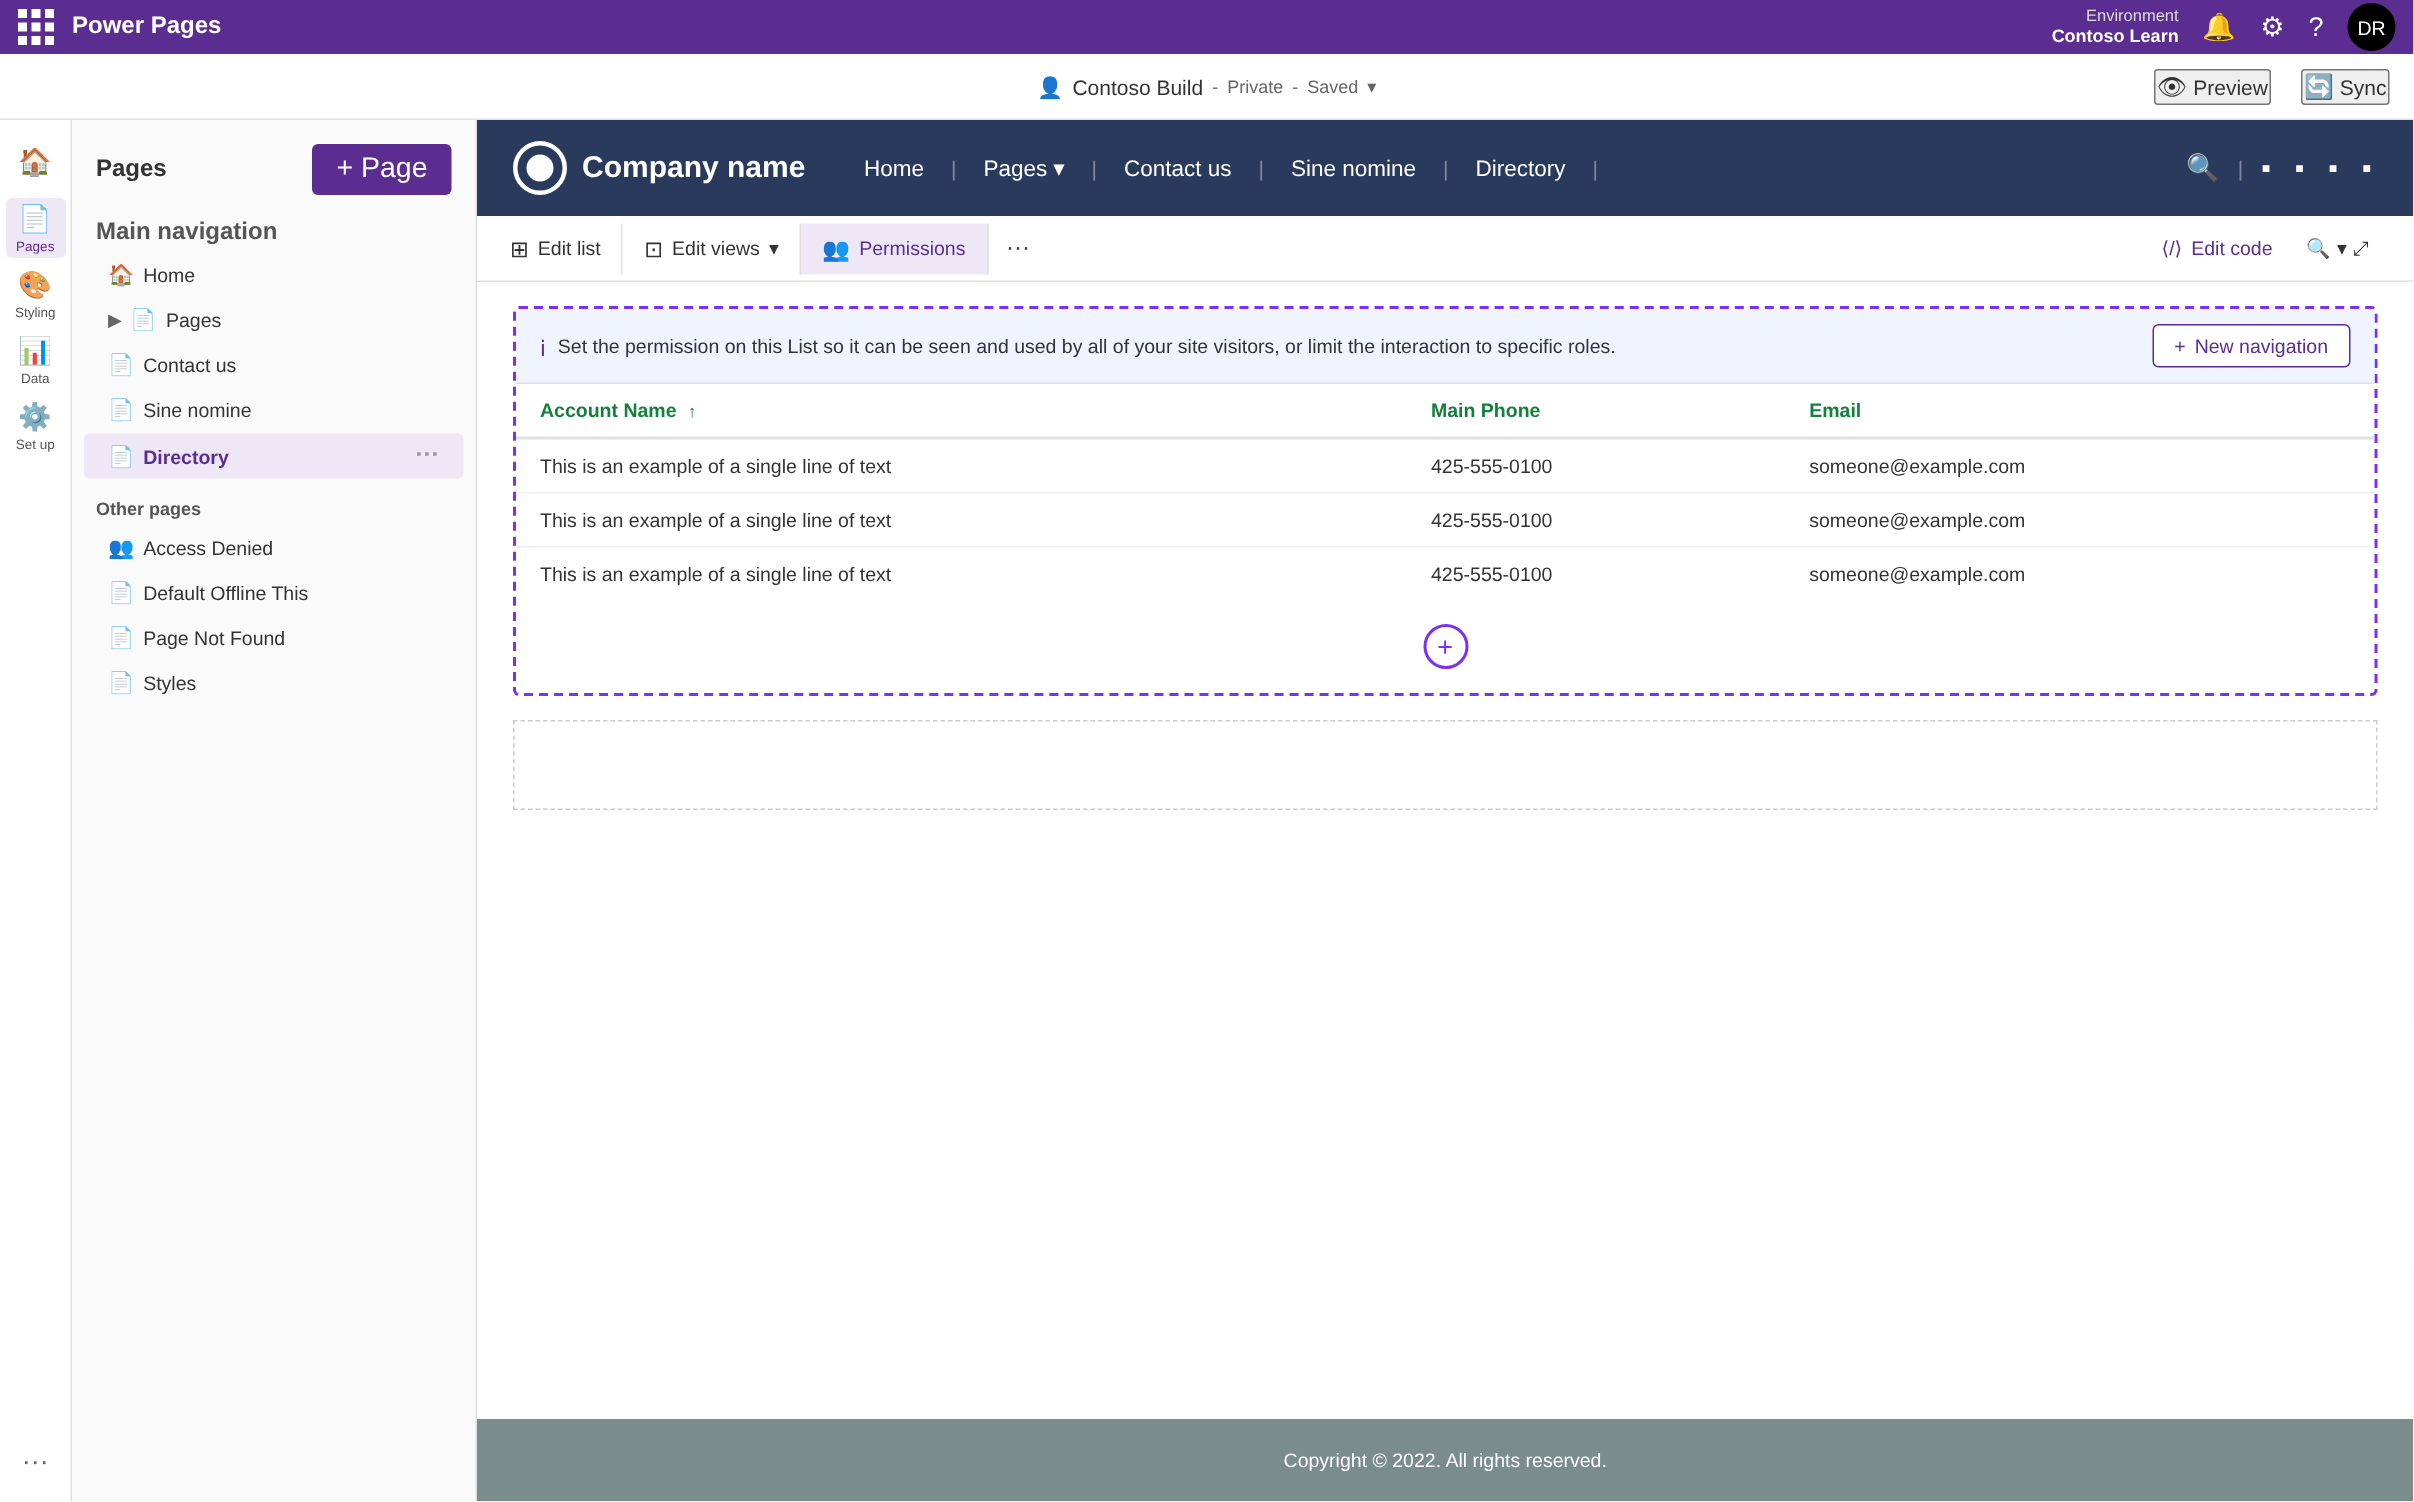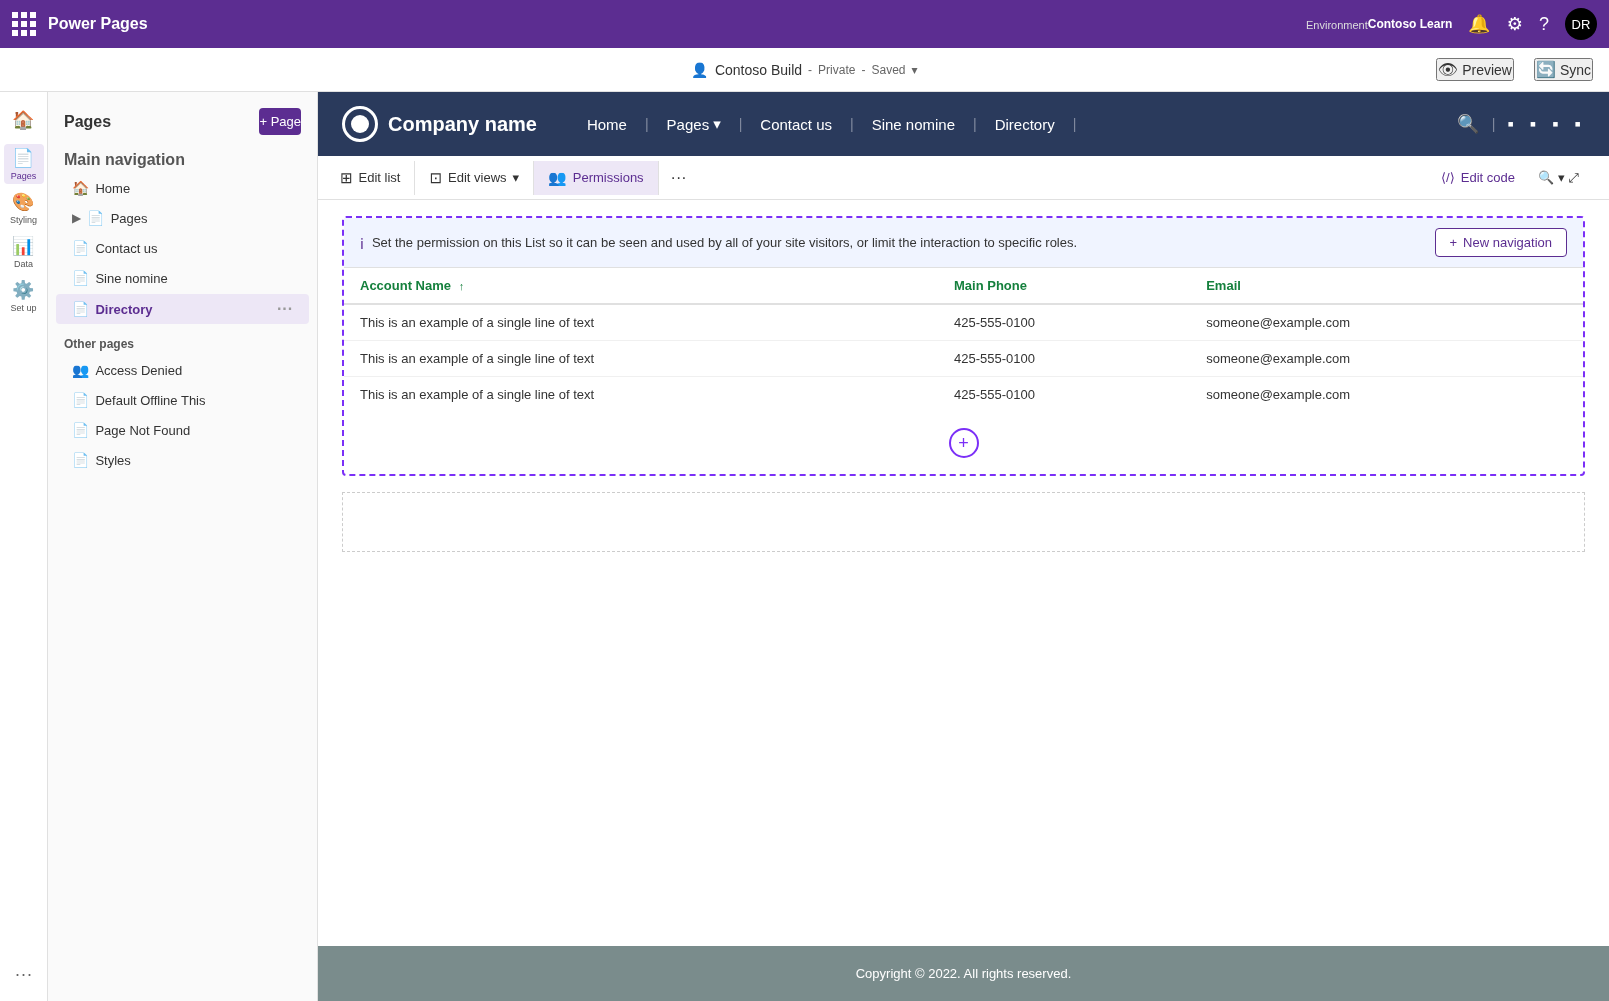--- a/index.html
+++ b/index.html
@@ -1,32 +1,32 @@
 <!DOCTYPE html>
 <html><head>
   <meta charset="utf-8">
   <style>
     * { box-sizing: border-box; margin: 0; padding: 0; }
     body { font-family: 'Segoe UI', sans-serif; font-size: 14px; background: #f5f5f5; height: 1001px; overflow: hidden; display: flex; flex-direction: column; }
 
     
     .top-bar {
       background: #5c2d91;
-      height: 48px;
+      height: 36px;
       display: flex;
       align-items: center;
       padding: 0 12px;
       color: white;
       flex-shrink: 0;
     }
     .waffle-grid { display: grid; grid-template-columns: repeat(3,6px); grid-gap: 3px; }
     .waffle-grid div { width: 6px; height: 6px; background: white; }
     .app-title { color: white; font-size: 16px; font-weight: 600; }
     .top-bar-right { margin-left: auto; display: flex; align-items: center; gap: 16px; }
-    .env-info { display: flex; flex-direction: row; align-items: flex-end; font-size: 11px; color: #ddd; }
+    .env-info { display: flex; flex-direction: column; align-items: flex-end; font-size: 11px; color: #ddd; }
     .env-info .env-name { font-size: 12px; font-weight: 600; color: white; }
     .top-icon { color: white; font-size: 18px; cursor: pointer; }
     .avatar { width: 32px; height: 32px; border-radius: 50%; background: #000000; color: white; display: flex; align-items: center; justify-content: center; font-size: 13px; font-weight: 400; }
 
     
     .second-bar {
       background: white;
       height: 44px;
       display: flex;
       align-items: center;
@@ -88,24 +88,24 @@
       display: flex;
       align-items: center;
       justify-content: space-between;
       padding: 16px 16px 8px 16px;
     }
     .pages-title { font-size: 16px; font-weight: 600; color: #333; }
     .add-page-btn {
       background: #5c2d91;
       color: white;
       border: none;
-      padding: 6px 0;
+      padding: 6px 16px;
       border-radius: 4px;
       cursor: pointer;
-      font-size: 13px;
+      font-size: 19px;
       display: flex;
       align-items: center;
       gap: 4px;
     }
     .nav-section-title { padding: 8px 16px 4px 16px; font-size: 16px; font-weight: 600; color: #555; }
     .nav-item {
       display: flex;
       align-items: center;
       padding: 6px 16px;
       cursor: pointer;
@@ -141,21 +141,21 @@
       gap: 0;
       flex-shrink: 0;
     }
     .website-logo {
       display: flex;
       align-items: center;
       gap: 10px;
       color: white;
       font-size: 20px;
       font-weight: 600;
-      margin-right: 32px;
+      margin-right: 21px;
     }
     .logo-circle {
       width: 36px;
       height: 36px;
       border-radius: 50%;
       border: 3px solid white;
       display: flex;
       align-items: center;
       justify-content: center;
     }

